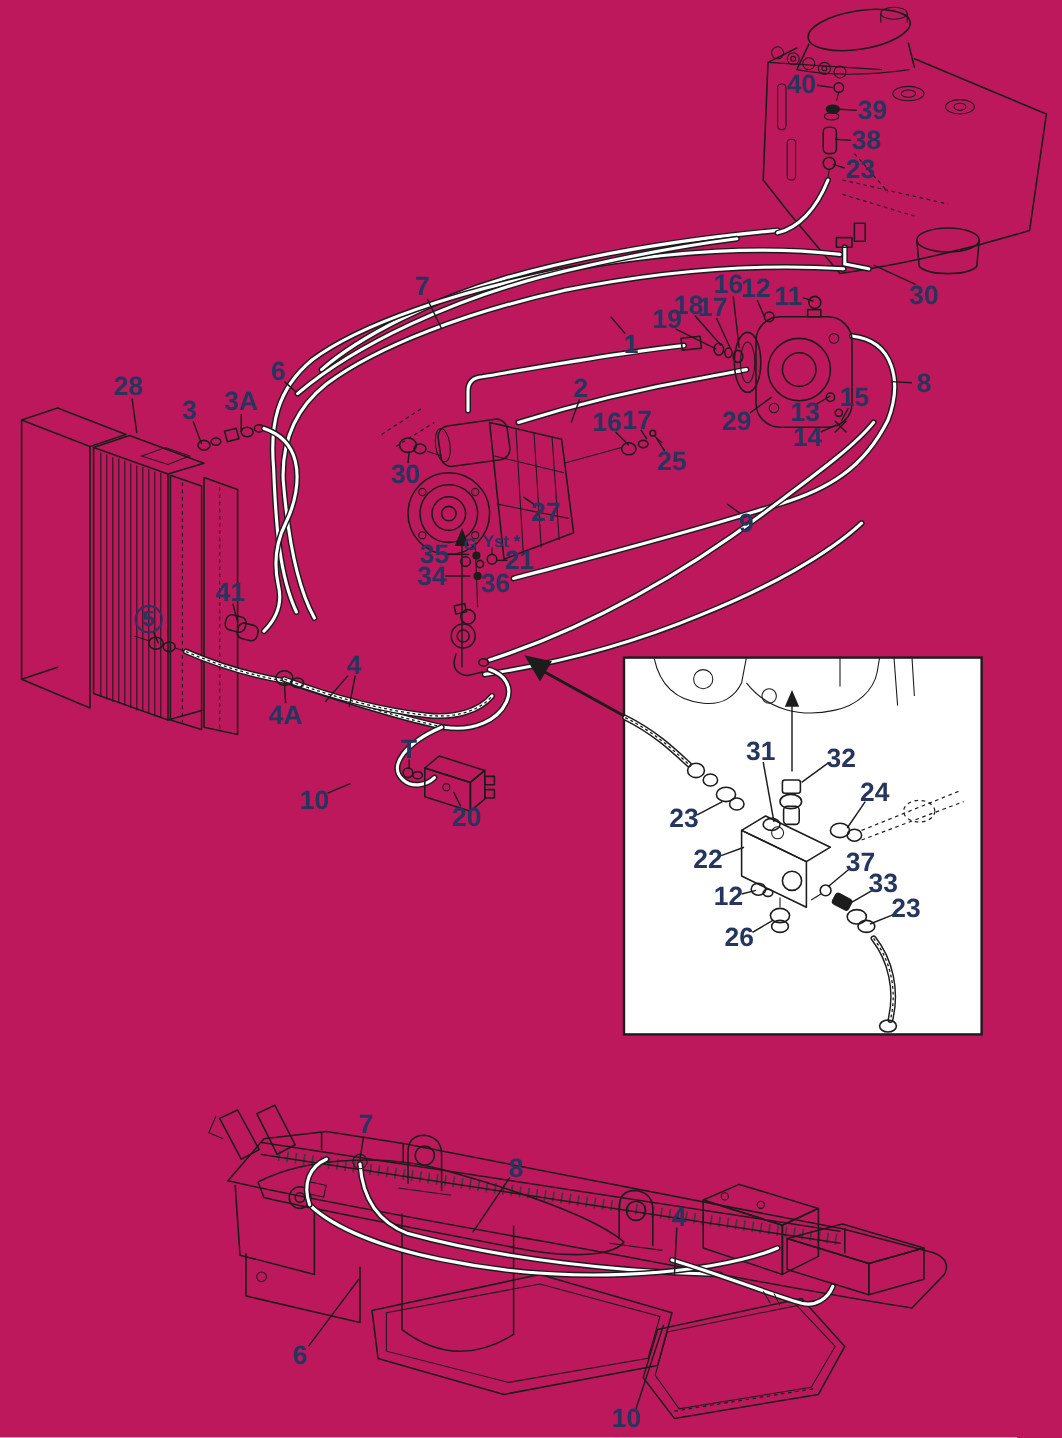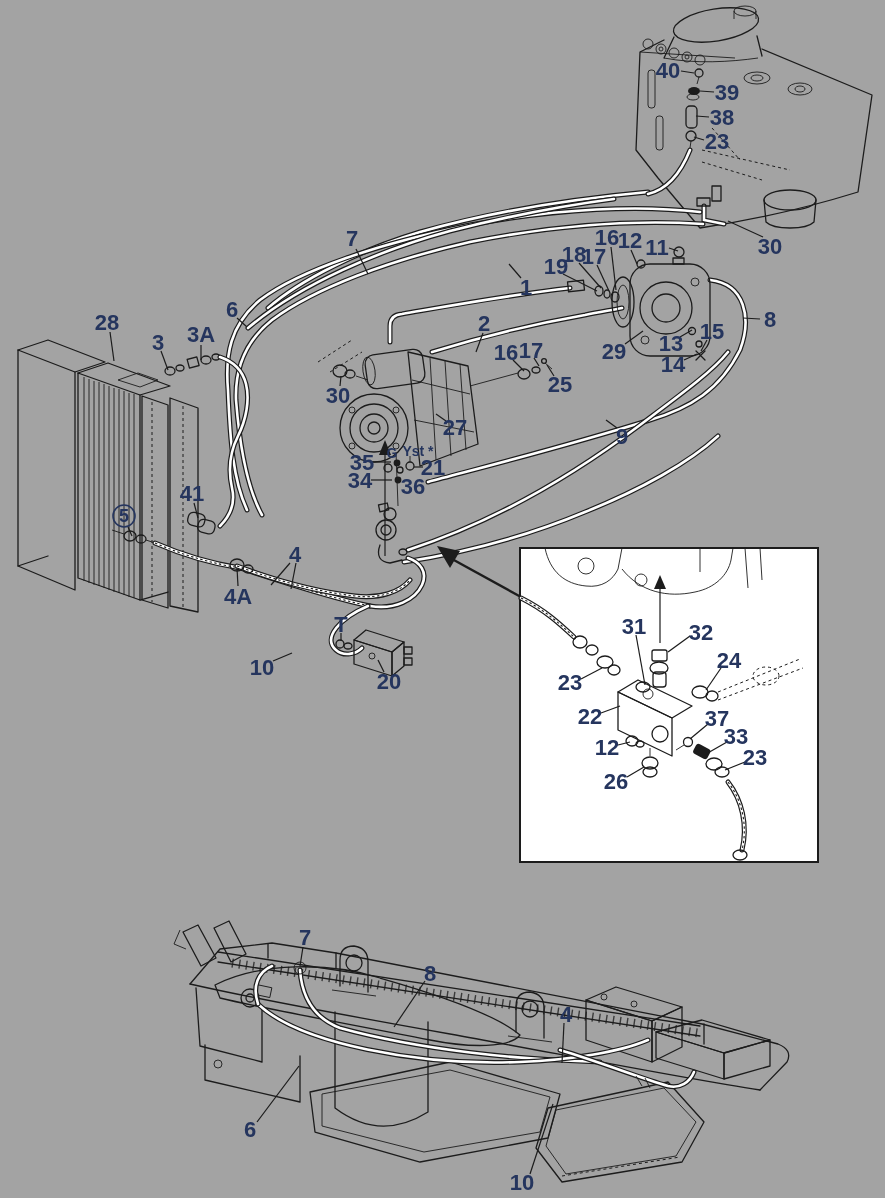--- a/index.html
+++ b/index.html
@@ -1,16 +1,16 @@
 <!DOCTYPE html>
 <html><head>
 <meta charset="utf-8">
 <style>
   html,body{margin:0;padding:0;background:#ffffff;}
-  .page{width:885px;height:1198px;position:relative;background:#a3a3a3;overflow:hidden;}
+  .page{width:885px;height:1198px;position:relative;background:#be185d;overflow:hidden;}
   svg{display:block;}
   .art{stroke:#1c1c1c;fill:none;stroke-width:1.3;stroke-linecap:round;stroke-linejoin:round;}
   .artthin{stroke:#1c1c1c;fill:none;stroke-width:0.9;}
   .fill{fill:#1c1c1c;stroke:none;}
   .hose{stroke:#1c1c1c;fill:none;stroke-width:5;stroke-linecap:round;}
   .hosecore{stroke:#ffffff;fill:none;stroke-width:2.6;stroke-linecap:round;}
   .braidtex{stroke:#1c1c1c;fill:none;stroke-width:1.1;stroke-dasharray:2.4 2.4;}
   .dash{stroke:#1c1c1c;fill:none;stroke-width:1;stroke-dasharray:3 3;}
   .hatch{stroke:#3a3a3a;fill:none;stroke-width:9;stroke-dasharray:1.4 5.6;}
   .callout{font-family:"Liberation Sans",sans-serif;font-weight:bold;fill:#25355e;}

